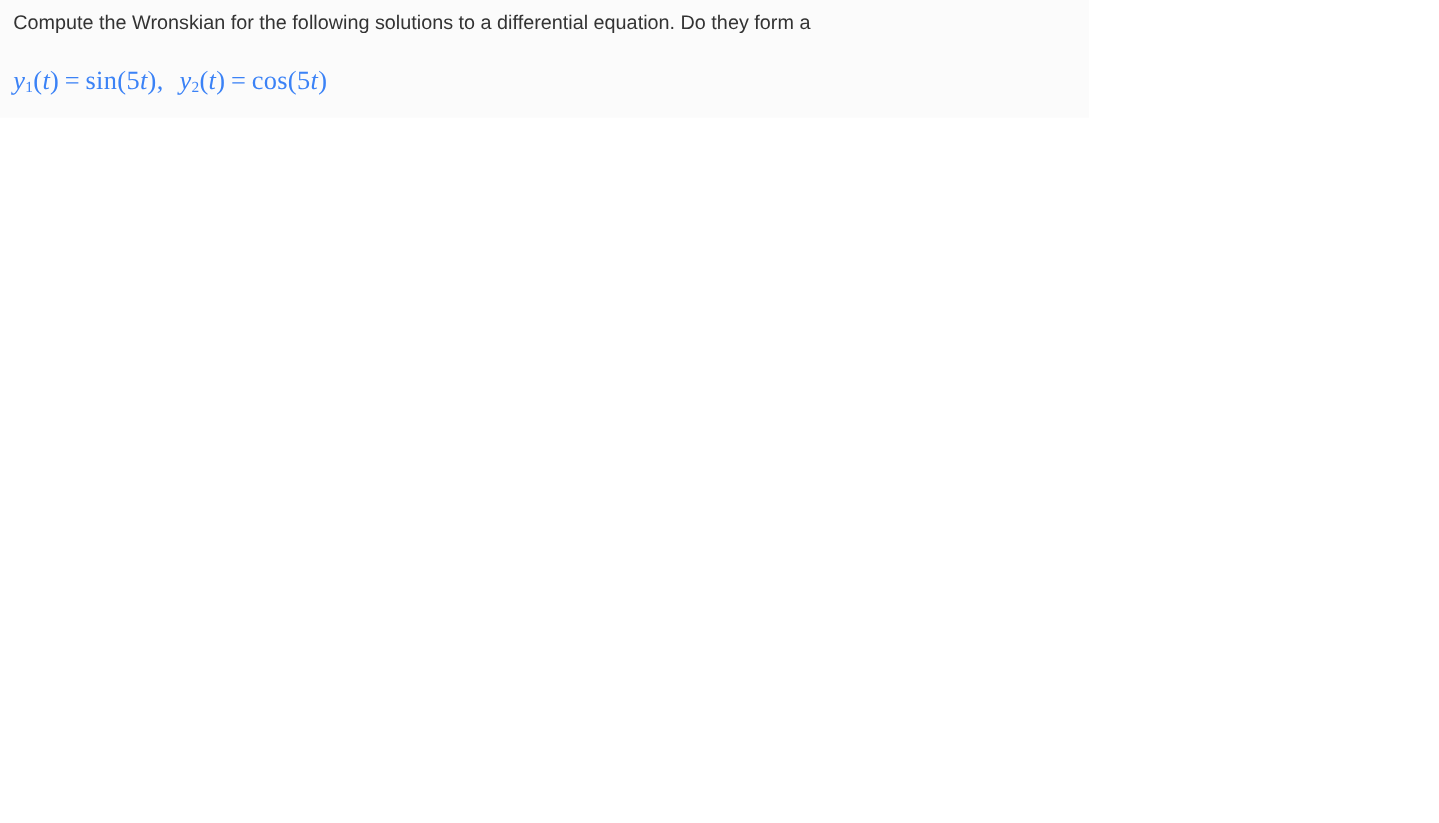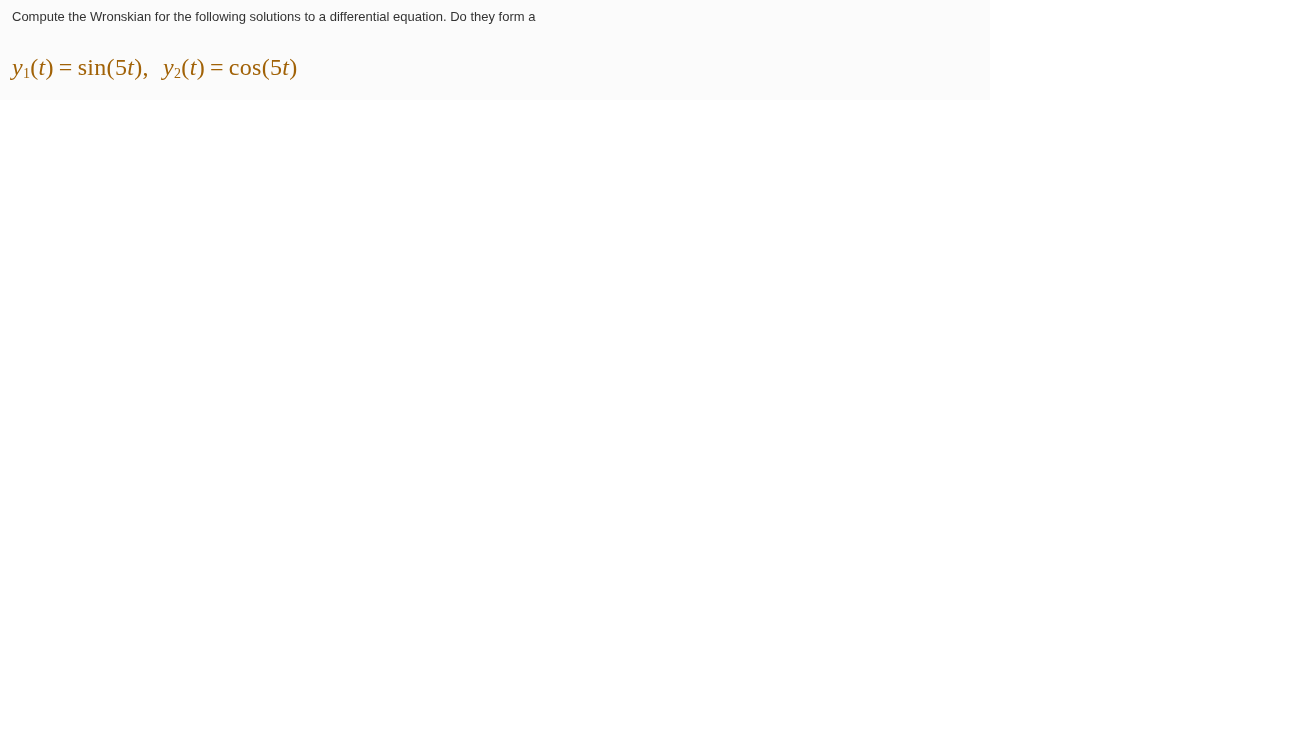--- a/index.html
+++ b/index.html
@@ -13,28 +13,28 @@
       background: #ffffff;
       font-family: Verdana, Geneva, sans-serif;
     }
     .question-container {
       background: #fbfbfb;
       padding: 8px 12px 18px 12px;
       width: 990px;
     }
     .question-text {
       color: #333333;
-      font-size: 13px;
+      font-size: 18px;
       line-height: 1.4;
       margin-bottom: 16px;
     }
     .equation {
       font-family: 'Cambria Math', 'Times New Roman', Times, serif;
       font-size: 24px;
-      color: #a16207;
+      color: #3b82f6;
       padding-left: 0px;
       letter-spacing: 0.3px;
       margin-top: 28px;
     }
     .equation .func {
       font-style: italic;
     }
     .equation .sub {
       font-size: 14px;
       vertical-align: -3px;

